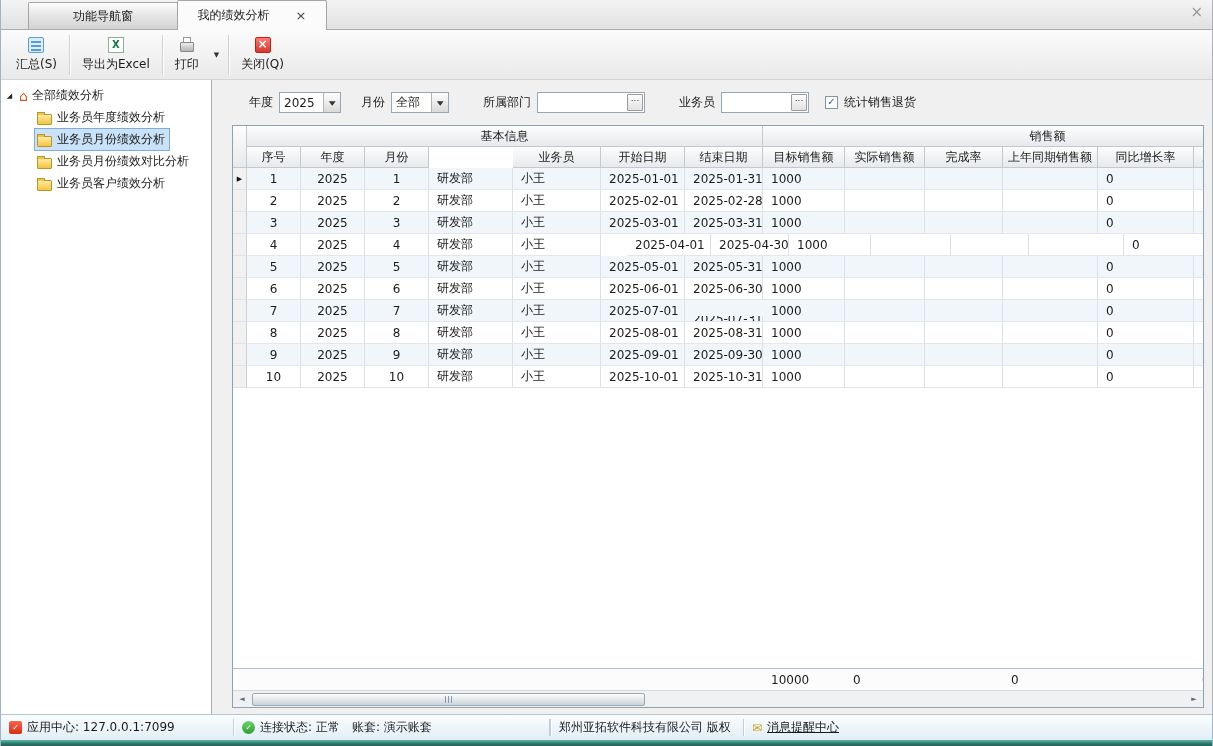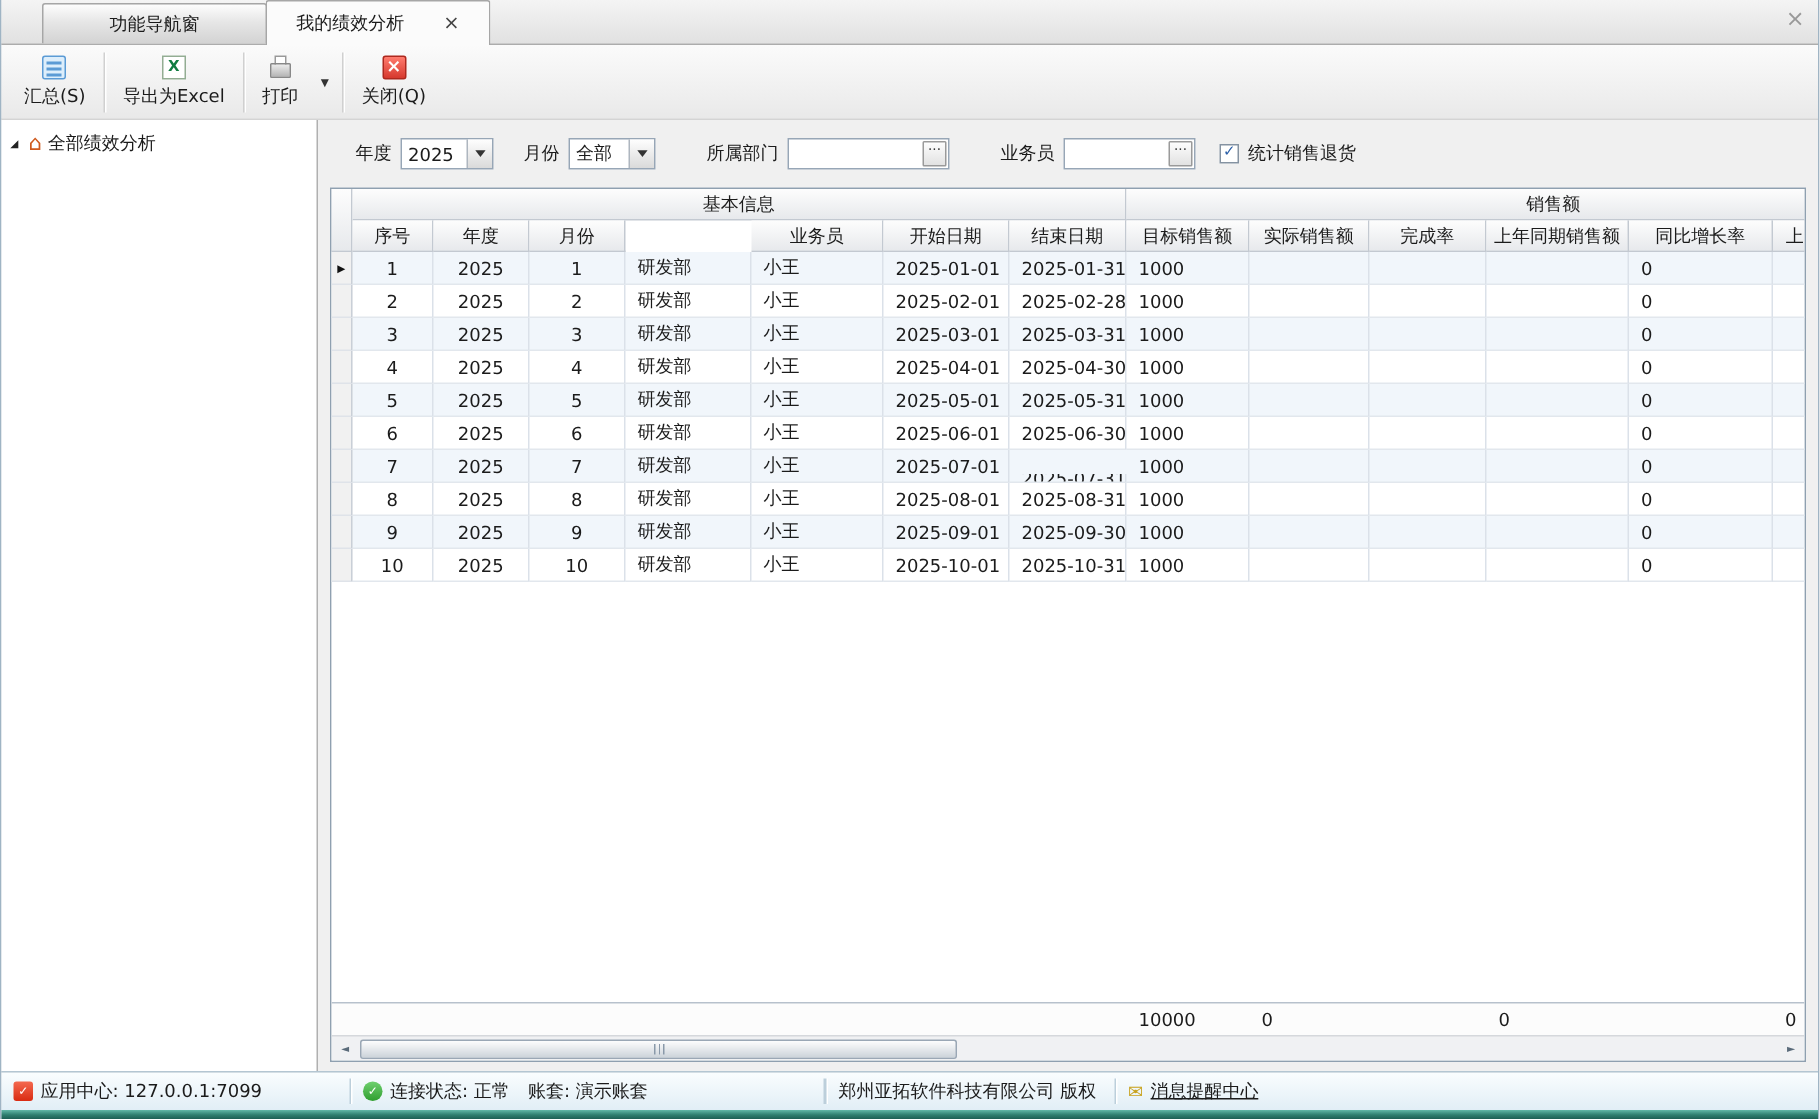--- a/index.html
+++ b/index.html
@@ -34,21 +34,21 @@
 .body{flex:1;display:flex;min-height:0}
 .tree-panel{width:211px;min-width:211px;background:#fff;border-right:1px solid #b0b0b0;padding-top:5px;overflow:hidden}
 .tree-root{display:flex;align-items:center;gap:4px;height:21px;padding-left:3px;white-space:nowrap}
 .expander{width:11px;text-align:center;font-size:7px;color:#222}
 .home{font-size:14px;color:#cf5a1e;line-height:1}
 .tree-item{display:flex;align-items:center;gap:5px;height:21px;margin:1px 0 1px 34px;padding:0 4px 0 2px;white-space:nowrap;width:max-content}
 .tree-item.selected{background:#c9e2f8;outline:1px solid #7eaed6}
 .folder{width:15px;min-width:15px;height:11px;background:linear-gradient(#ffe9a6,#f5c43e);border:1px solid #b9952c;border-radius:1px;position:relative;margin-top:3px}
 .folder::before{content:"";position:absolute;top:-3px;left:-1px;width:6px;height:2px;background:#f5c43e;border:1px solid #b9952c;border-bottom:none;border-radius:1px 1px 0 0}
 
-.content{flex:1;min-width:0;display:flex;flex-direction:column;background:#f0f0f0;padding:8px 8px 6px 8px}
+.content{flex:1;min-width:0;display:flex;flex-direction:column;background:#f0f0f0;padding:8px 8px 6px 20px}
 
 
 .filterbar{height:29px;min-height:29px;display:flex;align-items:center;gap:6px;padding-left:17px;white-space:nowrap}
 .flabel{color:#1b1b1b}
 .ml14{margin-left:14px}.ml28{margin-left:28px}.ml10{margin-left:10px}
 .combo{height:21px;background:#fff;border:1px solid #97a6b6;display:flex;align-items:stretch}
 .combo .val{flex:1;display:flex;align-items:center;padding-left:4px;overflow:hidden}
 .cbtn{width:17px;background:linear-gradient(#fefefe,#dadada);border-left:1px solid #aeb6bf;display:flex;align-items:center;justify-content:center}
 .cbtn i{font-style:normal;font-size:6px;color:#333;transform:scaleX(1.5)}
 .tbox{height:21px;background:#fff;border:1px solid #97a6b6;display:flex;align-items:center;padding:1px}
@@ -129,20 +129,38 @@
   </div>
 
   <div class="body">
 
     <div class="tree-panel">
       <div class="tree-root">
         <span class="expander">◢</span>
         <span class="home">⌂</span>
         <span>全部绩效分析</span>
       </div>
+      <div>
+          <div class="tree-item">
+            <span class="folder"></span>
+            <span>业务员年度绩效分析</span>
+          </div>
+          <div class="tree-item selected">
+            <span class="folder"></span>
+            <span>业务员月份绩效分析</span>
+          </div>
+          <div class="tree-item">
+            <span class="folder"></span>
+            <span>业务员月份绩效对比分析</span>
+          </div>
+          <div class="tree-item">
+            <span class="folder"></span>
+            <span>业务员客户绩效分析</span>
+          </div>
+        </div>
     </div>
 
     <div class="content">
 
       <div class="filterbar">
         <span class="flabel">年度</span>
         <div class="combo" style="width:62px">
           <span class="val">2025</span>
           <span class="cbtn">
               <i>▼</i>
@@ -245,21 +263,21 @@
               <div class="cell" style="width: 96px;">0</div>
               <div class="cell" style="width: 30px;"></div>
             </div>
             <div class="row">
               <div class="sel"></div>
               <div class="cell center" style="width: 54px;">4</div>
               <div class="cell center" style="width: 64px;">2025</div>
               <div class="cell center" style="width: 64px;">4</div>
               <div class="cell" style="width: 84px;">研发部</div>
               <div class="cell" style="width: 88px;">小王</div>
-              <div class="cell" style="width: 84px;">2025-04-01</div>
+              <div class="cell" style="width: 84px; margin-left: 26px;">2025-04-01</div>
               <div class="cell" style="width: 78px;">2025-04-30</div>
               <div class="cell" style="width: 82px;">1000</div>
               <div class="cell" style="width: 80px;"></div>
               <div class="cell" style="width: 78px;"></div>
               <div class="cell" style="width: 95px;"></div>
               <div class="cell" style="width: 96px;">0</div>
               <div class="cell" style="width: 30px;"></div>
             </div>
             <div class="row">
               <div class="sel"></div>

